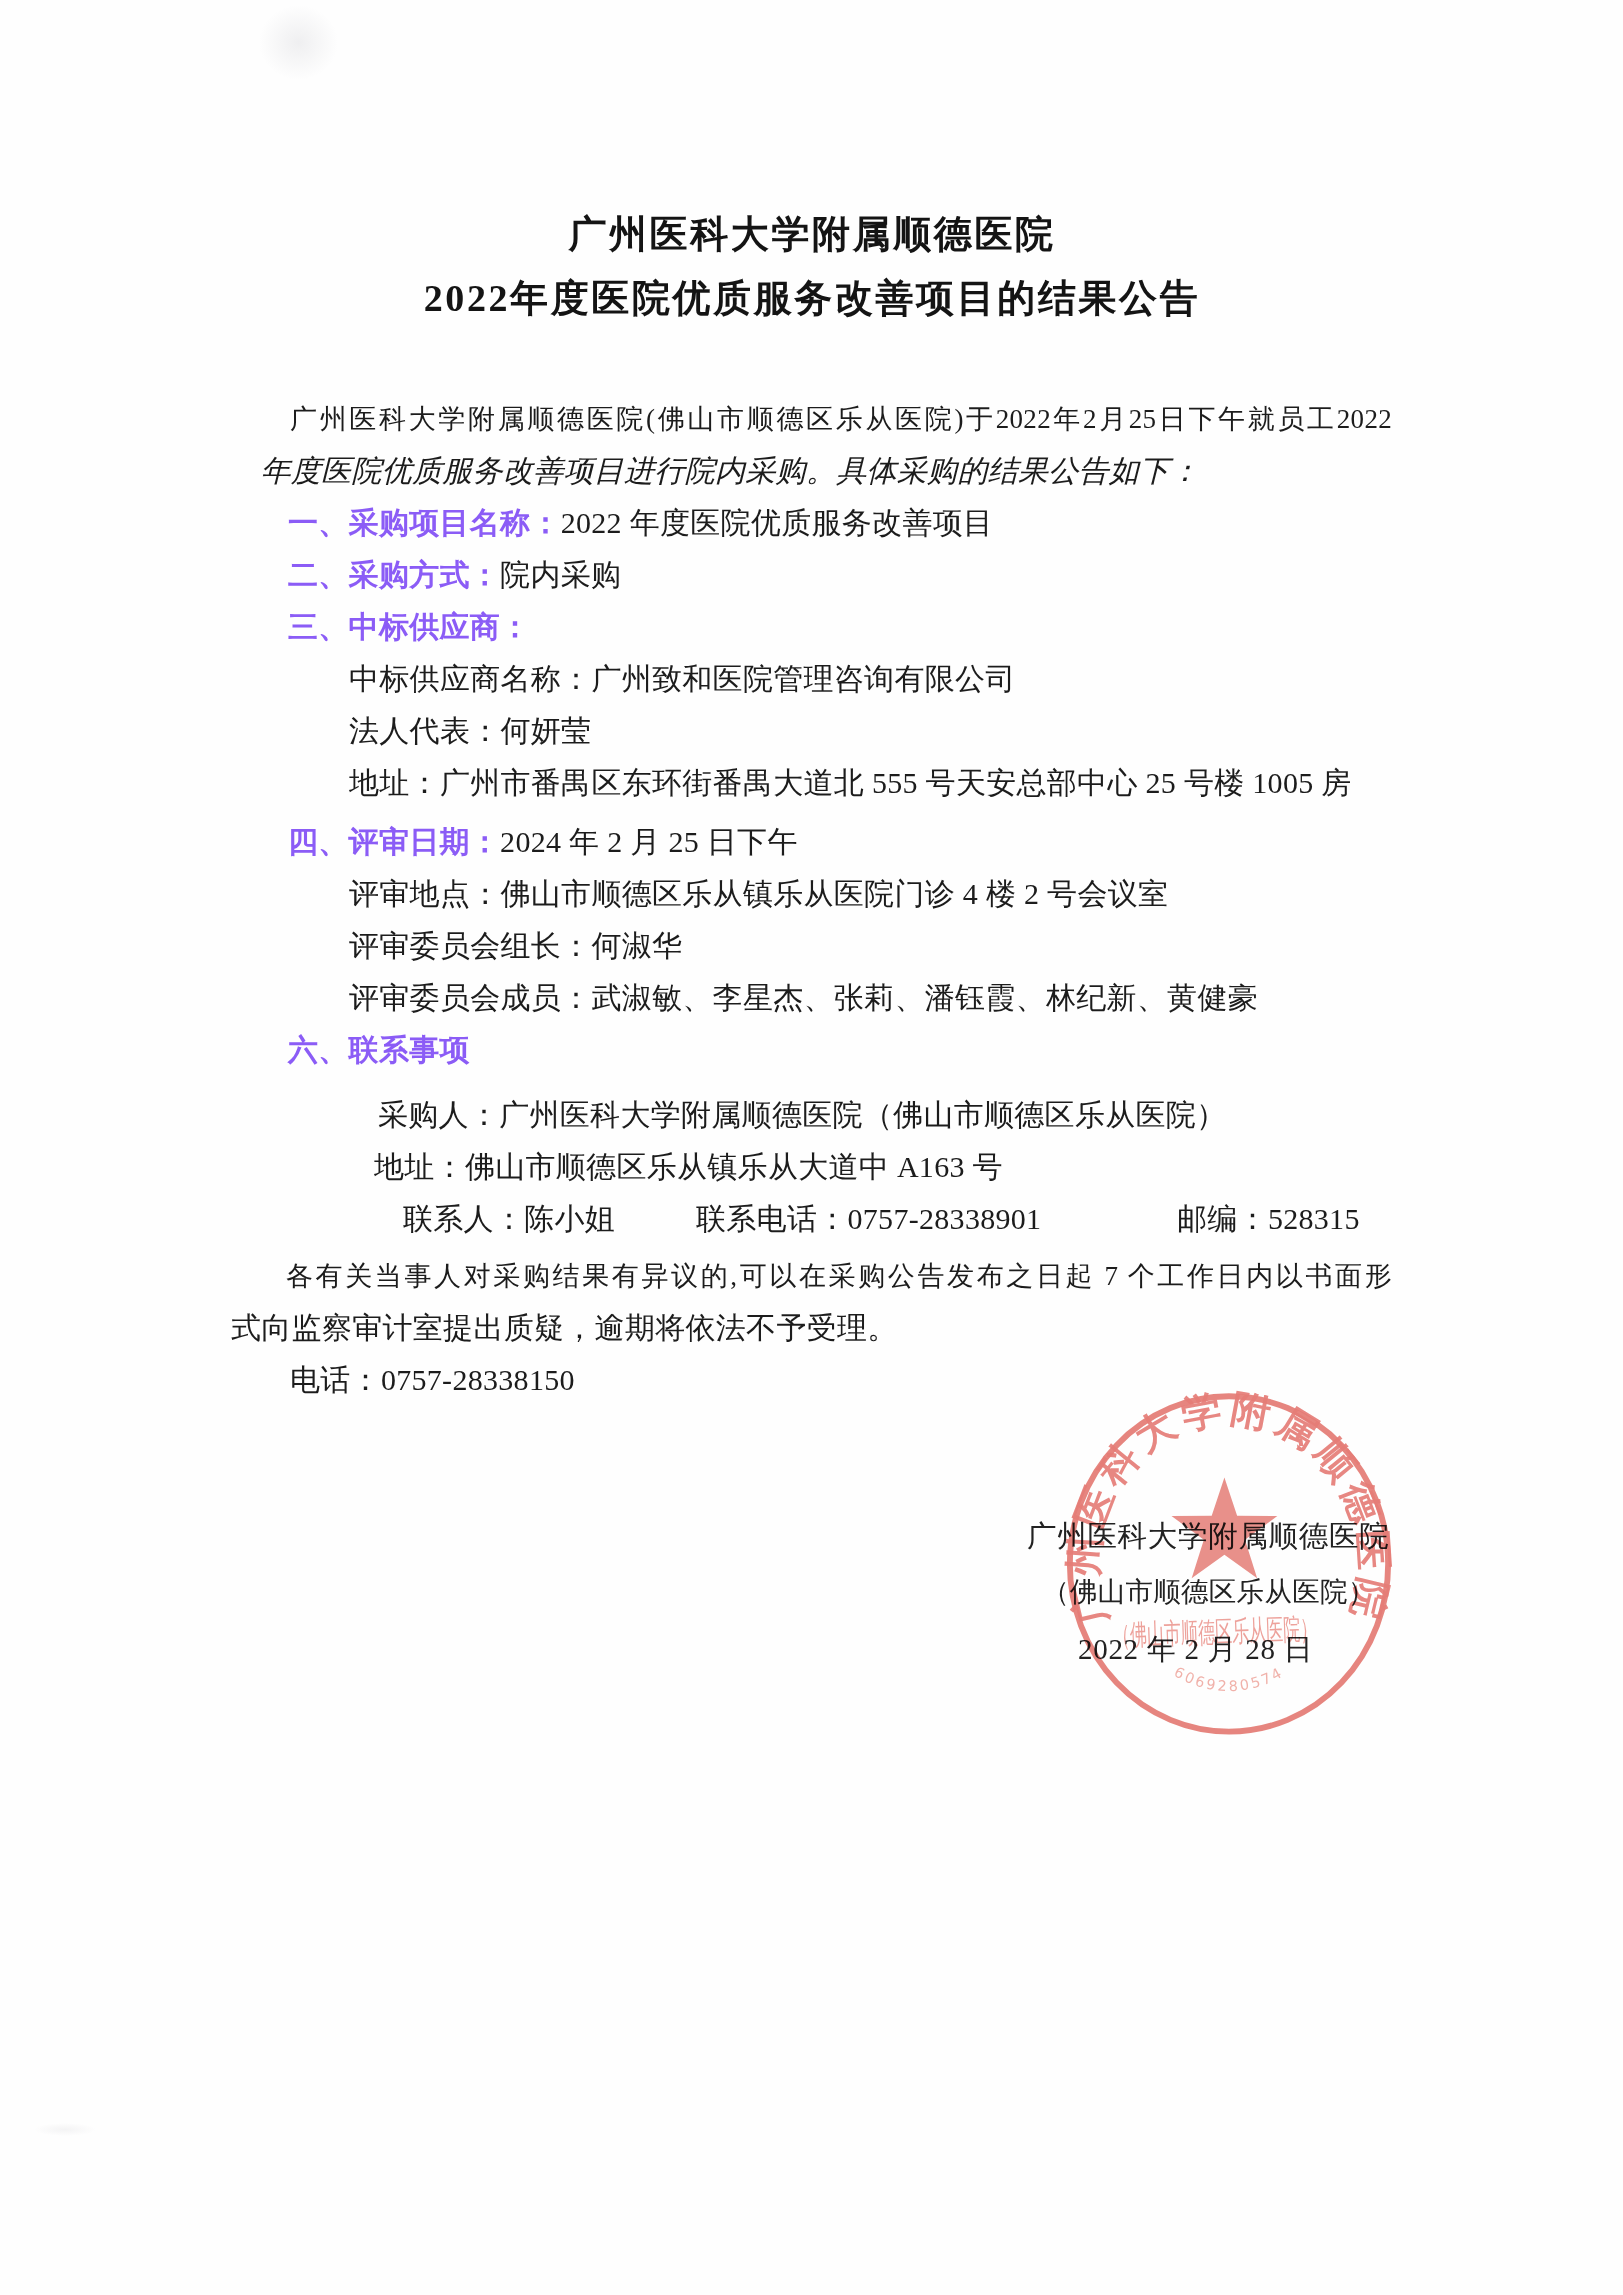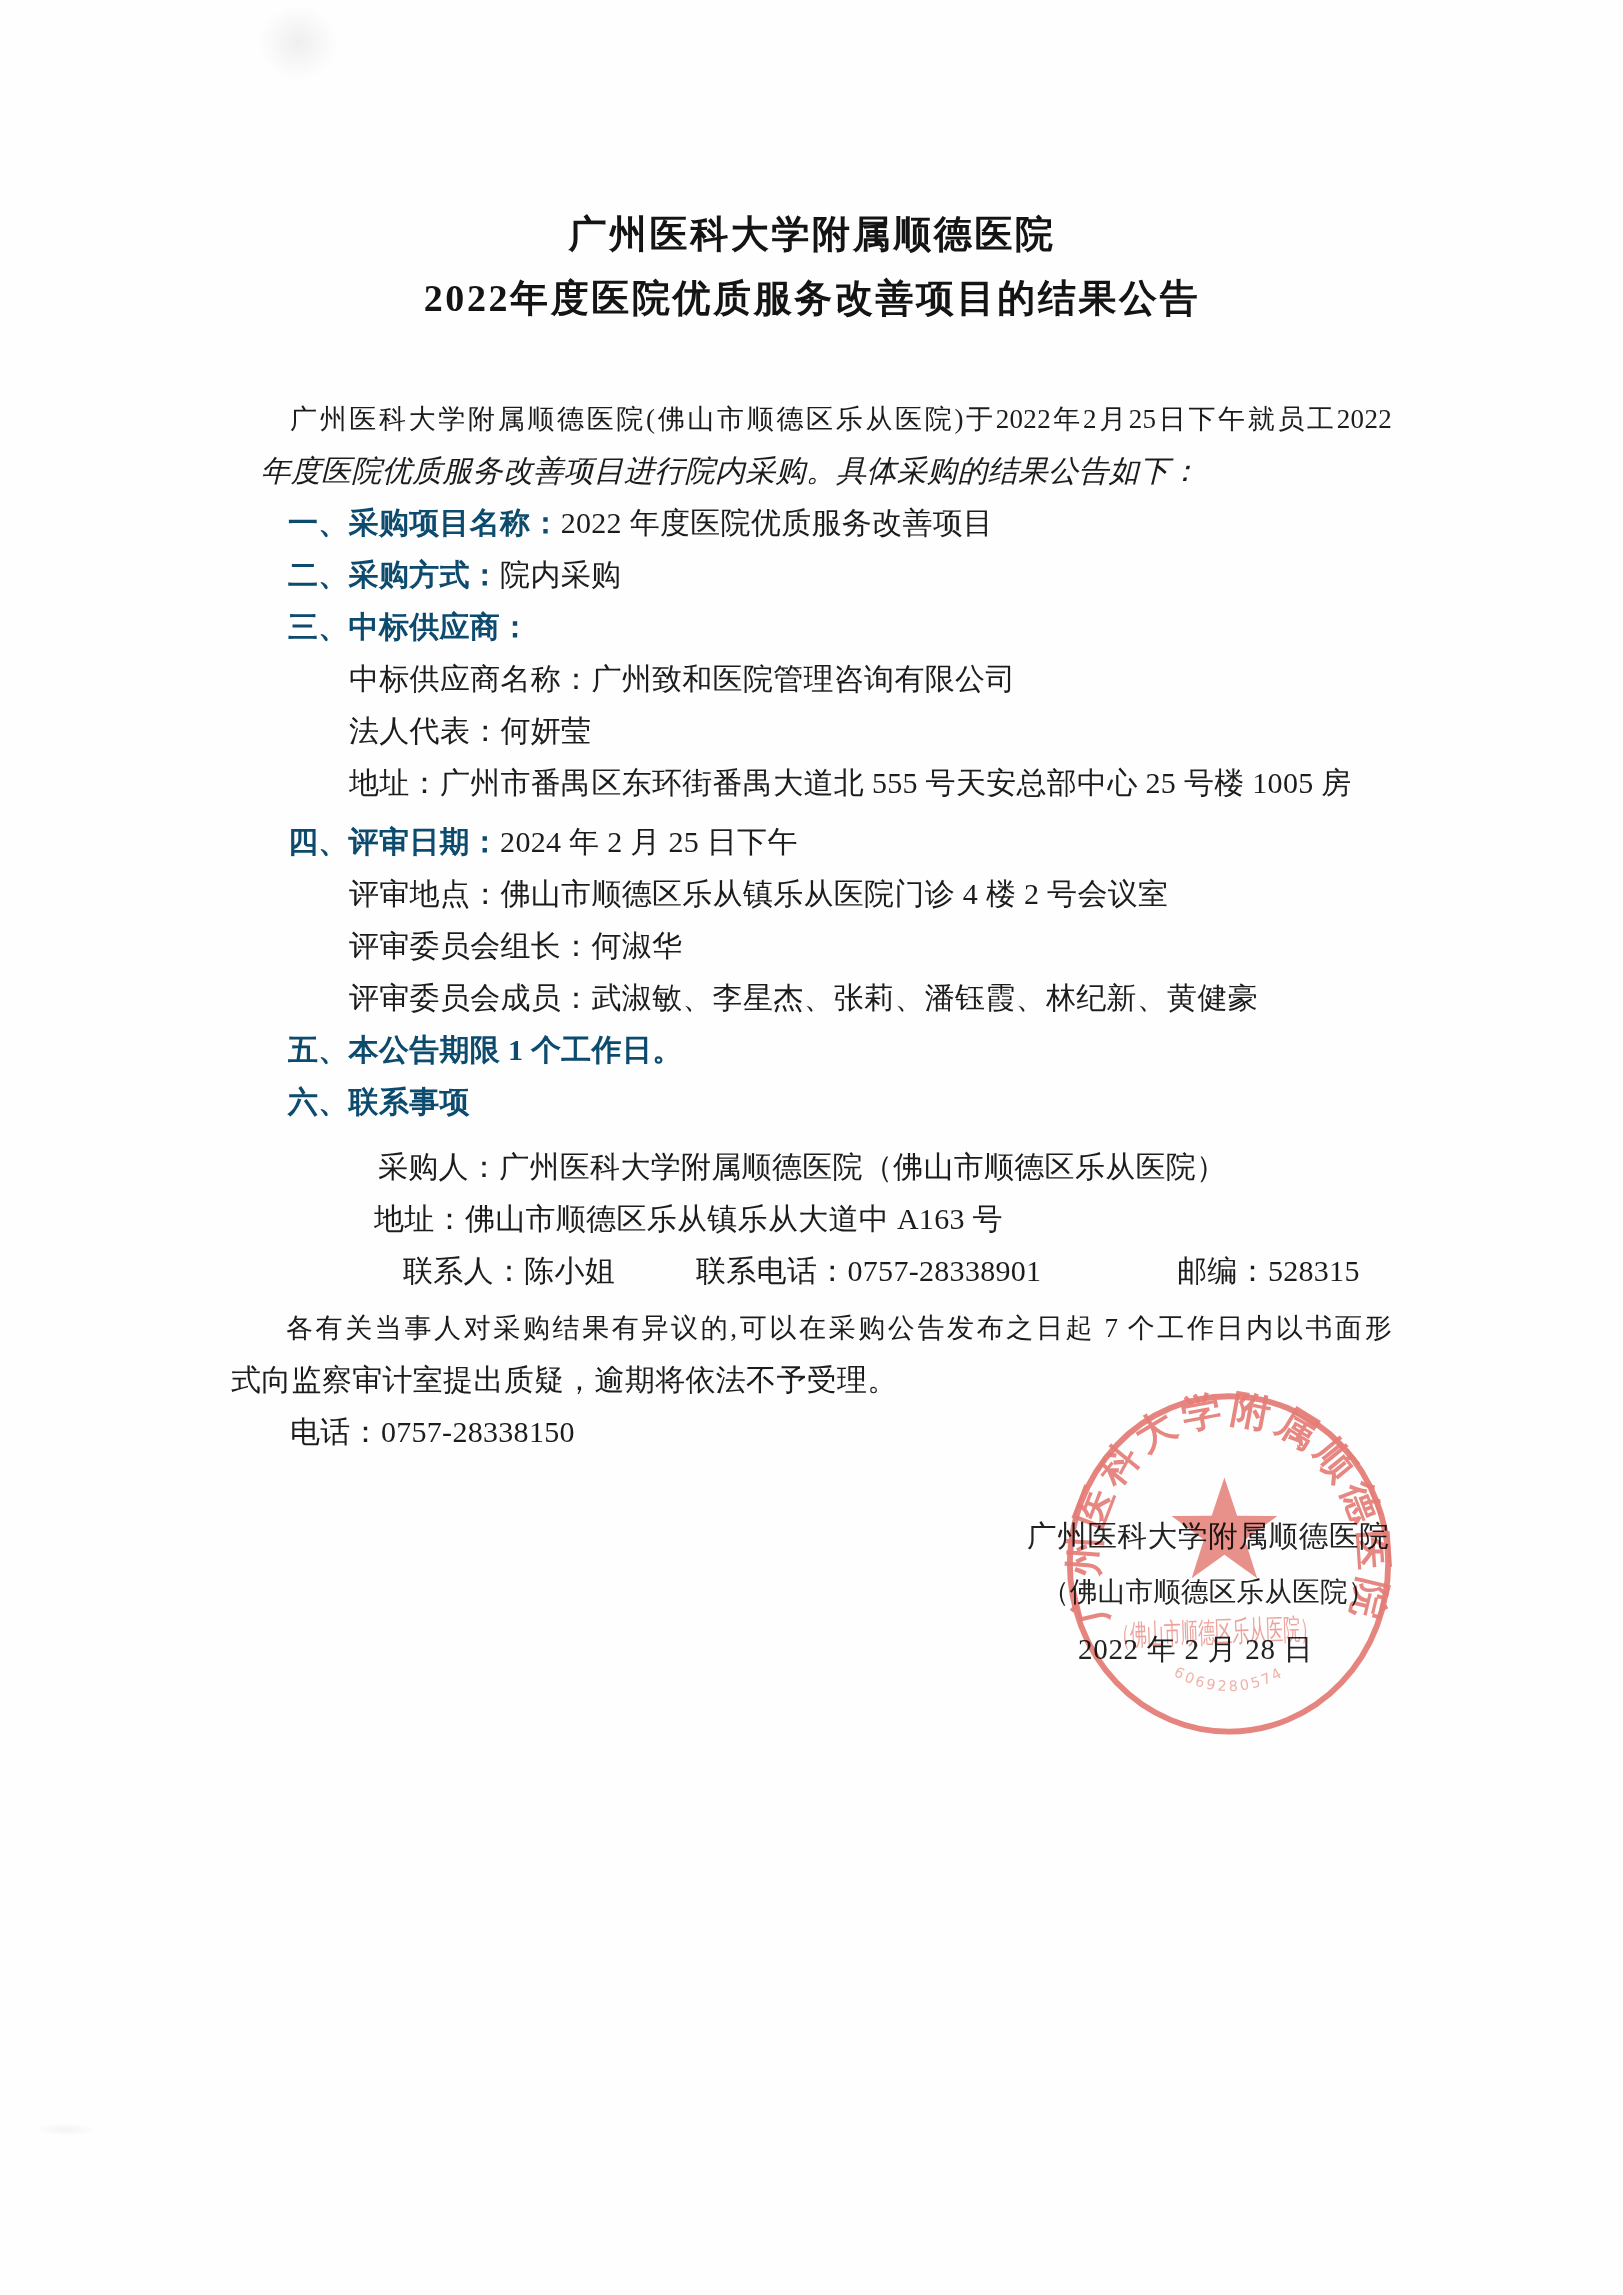--- a/index.html
+++ b/index.html
@@ -28,21 +28,21 @@
   .ind45{padding-left:29.5px;font-style:italic;}
   .ind84{padding-left:55px;}
   .ind87{padding-left:57px;}
   .ind90{padding-left:59px;}
   .ind180{padding-left:118px;}
   .ind218{padding-left:143px;}
   .ind224{padding-left:147px;}
   .m8{margin-top:5.2px;}
   .m10{margin-top:6.5px;}
   .m20{margin-top:13px;}
-  .b{font-weight:bold;color:#0c4a6e;}
+  .b{font-weight:bold;color:#8b5cf6;}
   .rel{position:relative;}
   .abs{position:absolute;top:0;height:52px;line-height:52px;margin-left:25px;}
   .sig{position:absolute;white-space:nowrap;color:#222;}
   .sig1{left:1027px;top:1517px;font-size:29.5px;letter-spacing:0.7px;}
   .sig2{left:1042px;top:1574px;font-size:27.5px;letter-spacing:0.3px;}
   .sig3{left:1078px;top:1630px;font-size:29px;letter-spacing:0.7px;}
   .stamp{
     position:absolute;left:1062px;top:1385px;width:334px;height:354px;
     mix-blend-mode:multiply;opacity:0.92;
   }
@@ -79,21 +79,20 @@
     <div class="line ind180">中标供应商名称：广州致和医院管理咨询有限公司</div>
     <div class="line ind180">法人代表：何妍莹</div>
     <div class="line ind180">地址：广州市番禺区东环街番禺大道北 555 号天安总部中心 25 号楼 1005 房</div>
 
     <div class="line ind87 m10"><span class="b">四、评审日期：</span><span>2024 年 2 月 25 日下午</span></div>
 
     <div class="line ind180">评审地点：佛山市顺德区乐从镇乐从医院门诊 4 楼 2 号会议室</div>
     <div class="line ind180">评审委员会组长：何淑华</div>
     <div class="line ind180">评审委员会成员：武淑敏、李星杰、张莉、潘钰霞、林纪新、黄健豪</div>
 
-    <div class="line ind87"><span class="b">五、本公告期限 1 个工作日。</span></div>
     <div class="line ind87"><span class="b">六、联系事项</span></div>
 
     <div class="line ind224 m20">采购人：广州医科大学附属顺德医院（佛山市顺德区乐从医院）</div>
     <div class="line ind218">地址：佛山市顺德区乐从镇乐从大道中 A163 号</div>
 
     <div class="line rel">
       <span class="abs" style="left:147px;">联系人：陈小姐</span>
       <span class="abs" style="left:440px;">联系电话：0757-28338901</span>
       <span class="abs" style="left:921px;">邮编：528315</span>
     </div>

